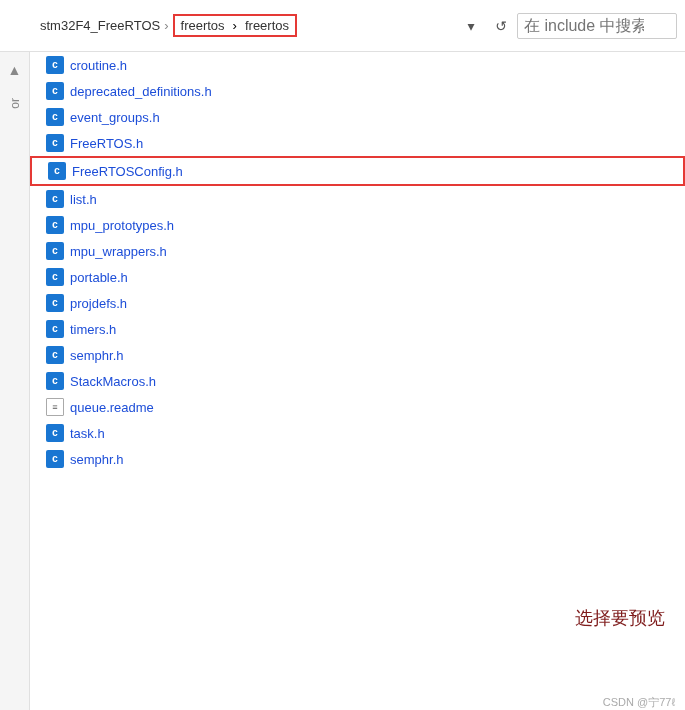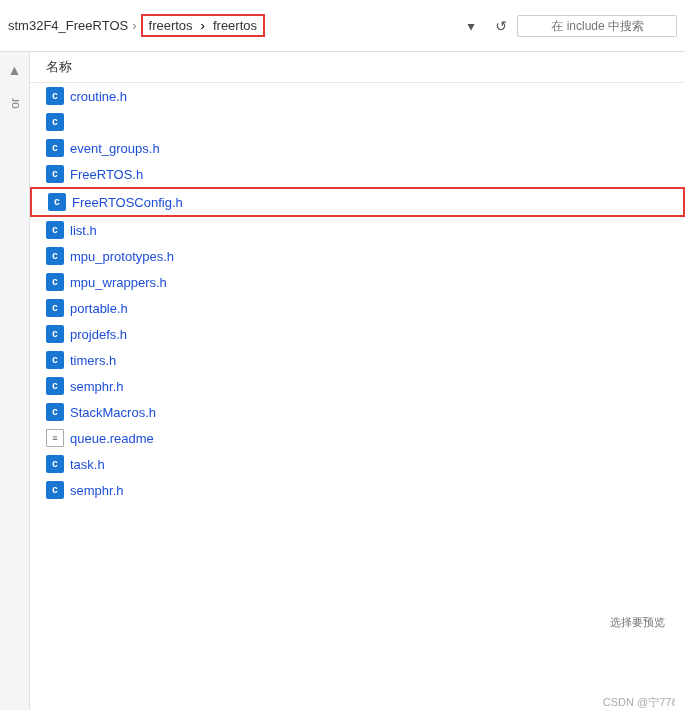--- a/index.html
+++ b/index.html
@@ -26,20 +26,21 @@
       border-bottom: 1px solid #e0e0e0;
       padding: 0 8px;
       gap: 4px;
     }
 
     .breadcrumb-container {
       display: flex;
       align-items: center;
       flex: 1;
       gap: 0;
+      margin-left: 32px;
     }
 
     .breadcrumb-text {
       display: flex;
       align-items: center;
       font-size: 13px;
       color: #333;
       white-space: nowrap;
     }
 
@@ -92,25 +93,24 @@
       border: 1px solid #ccc;
       border-radius: 2px;
       padding: 3px 6px;
       gap: 4px;
       min-width: 160px;
     }
 
     .search-box input {
       border: none;
       outline: none;
-      font-size: 12px;
+      font-size: 16px;
       color: #aaa;
       width: 120px;
       font-family: "Microsoft YaHei", Arial, sans-serif;
-      text-align: right;
     }
 
     .main-content {
       display: flex;
       height: calc(710px - 52px);
     }
 
     .left-sidebar {
       width: 30px;
       background: #f5f5f5;
@@ -204,22 +204,22 @@
 
     .file-name {
       font-size: 13px;
       color: #1d4ed8;
     }
 
     .preview-hint {
       position: absolute;
       right: 20px;
       bottom: 80px;
-      font-size: 11px;
-      color: #737373;
+      font-size: 18px;
+      color: #7f1d1d;
     }
 
     .bottom-bar {
       position: absolute;
       bottom: 0;
       right: 10px;
       font-size: 11px;
       color: #aaa;
     }
 
@@ -260,28 +260,28 @@
 </div>
 
 <div class="main-content">
 
   <div class="left-sidebar">
     <span class="sidebar-arrow">▲</span>
     <span class="sidebar-label-vertical">or</span>
   </div>
 
   <div class="file-explorer">
-    <div class="column-header">名称</div>
     <ul class="file-list" id="file-list-container">
     <li class="file-item">
           <div class="file-icon-c">c</div>
           <span class="file-name">croutine.h</span>
         </li>
         <li class="file-item">
           <div class="file-icon-c">c</div>
+          <span class="file-name">deprecated_definitions.h</span>
         </li>
         <li class="file-item">
           <div class="file-icon-c">c</div>
           <span class="file-name">event_groups.h</span>
         </li>
         <li class="file-item">
           <div class="file-icon-c">c</div>
           <span class="file-name">FreeRTOS.h</span>
         </li>
         <li class="file-item selected">

